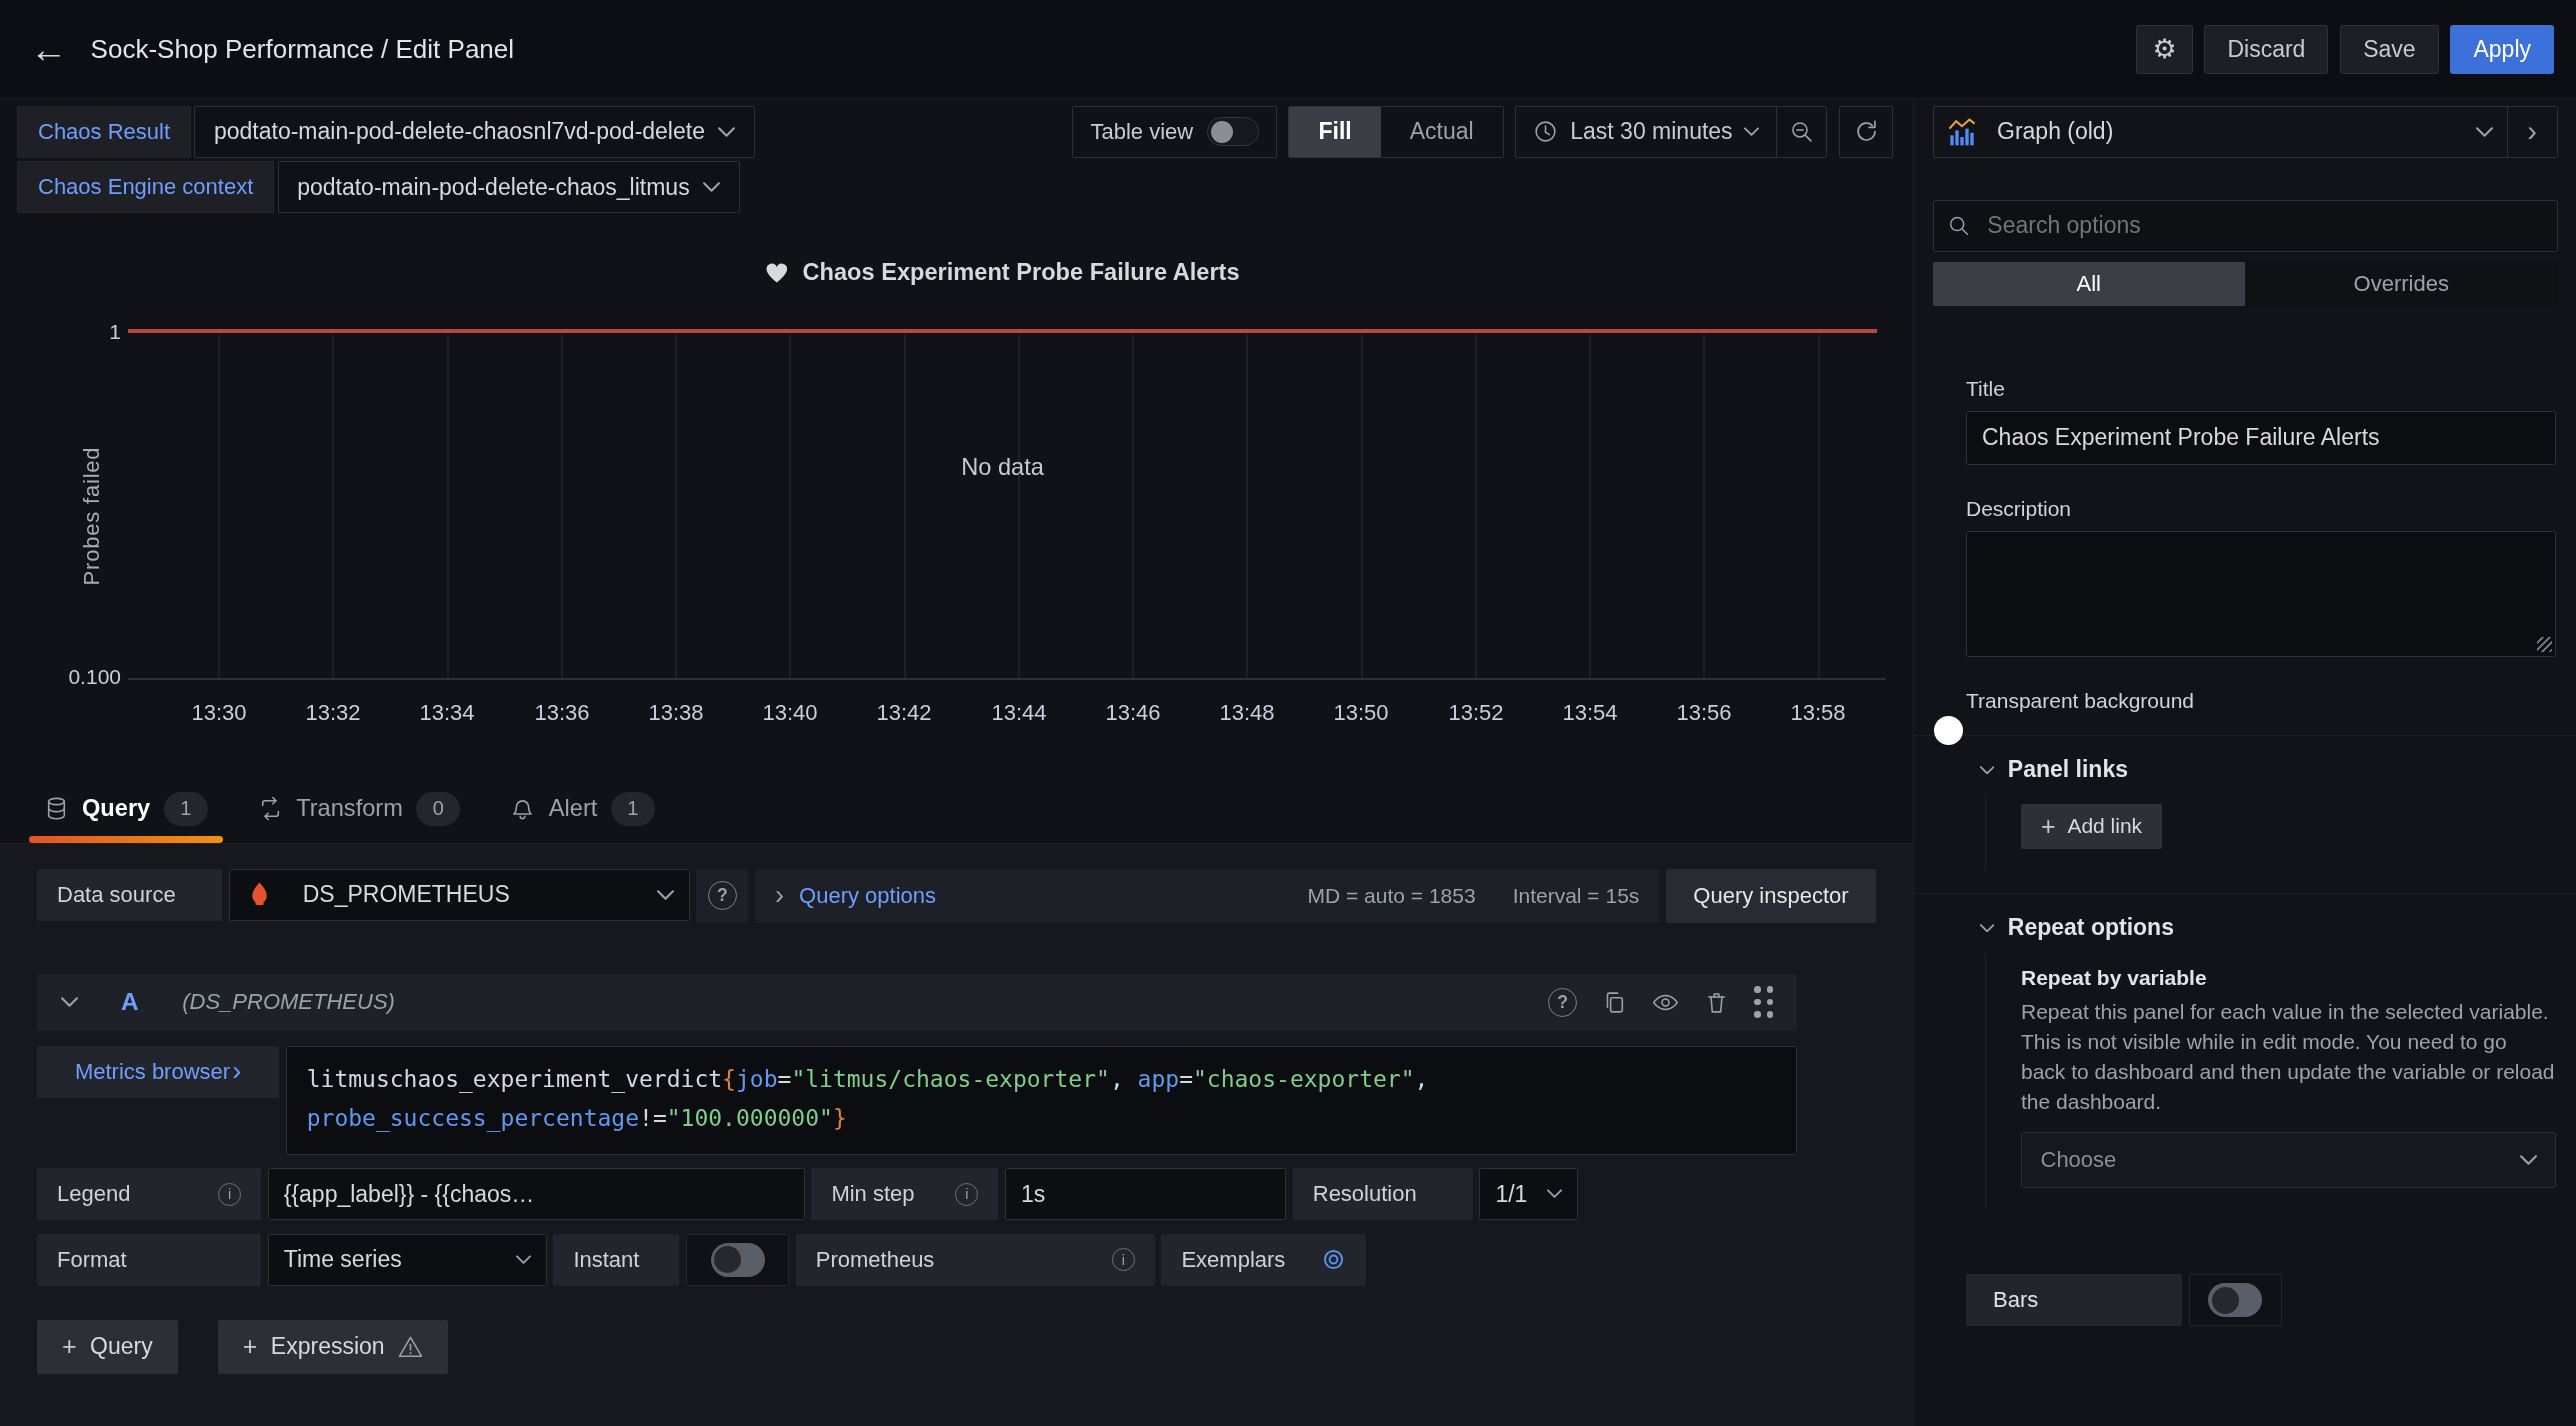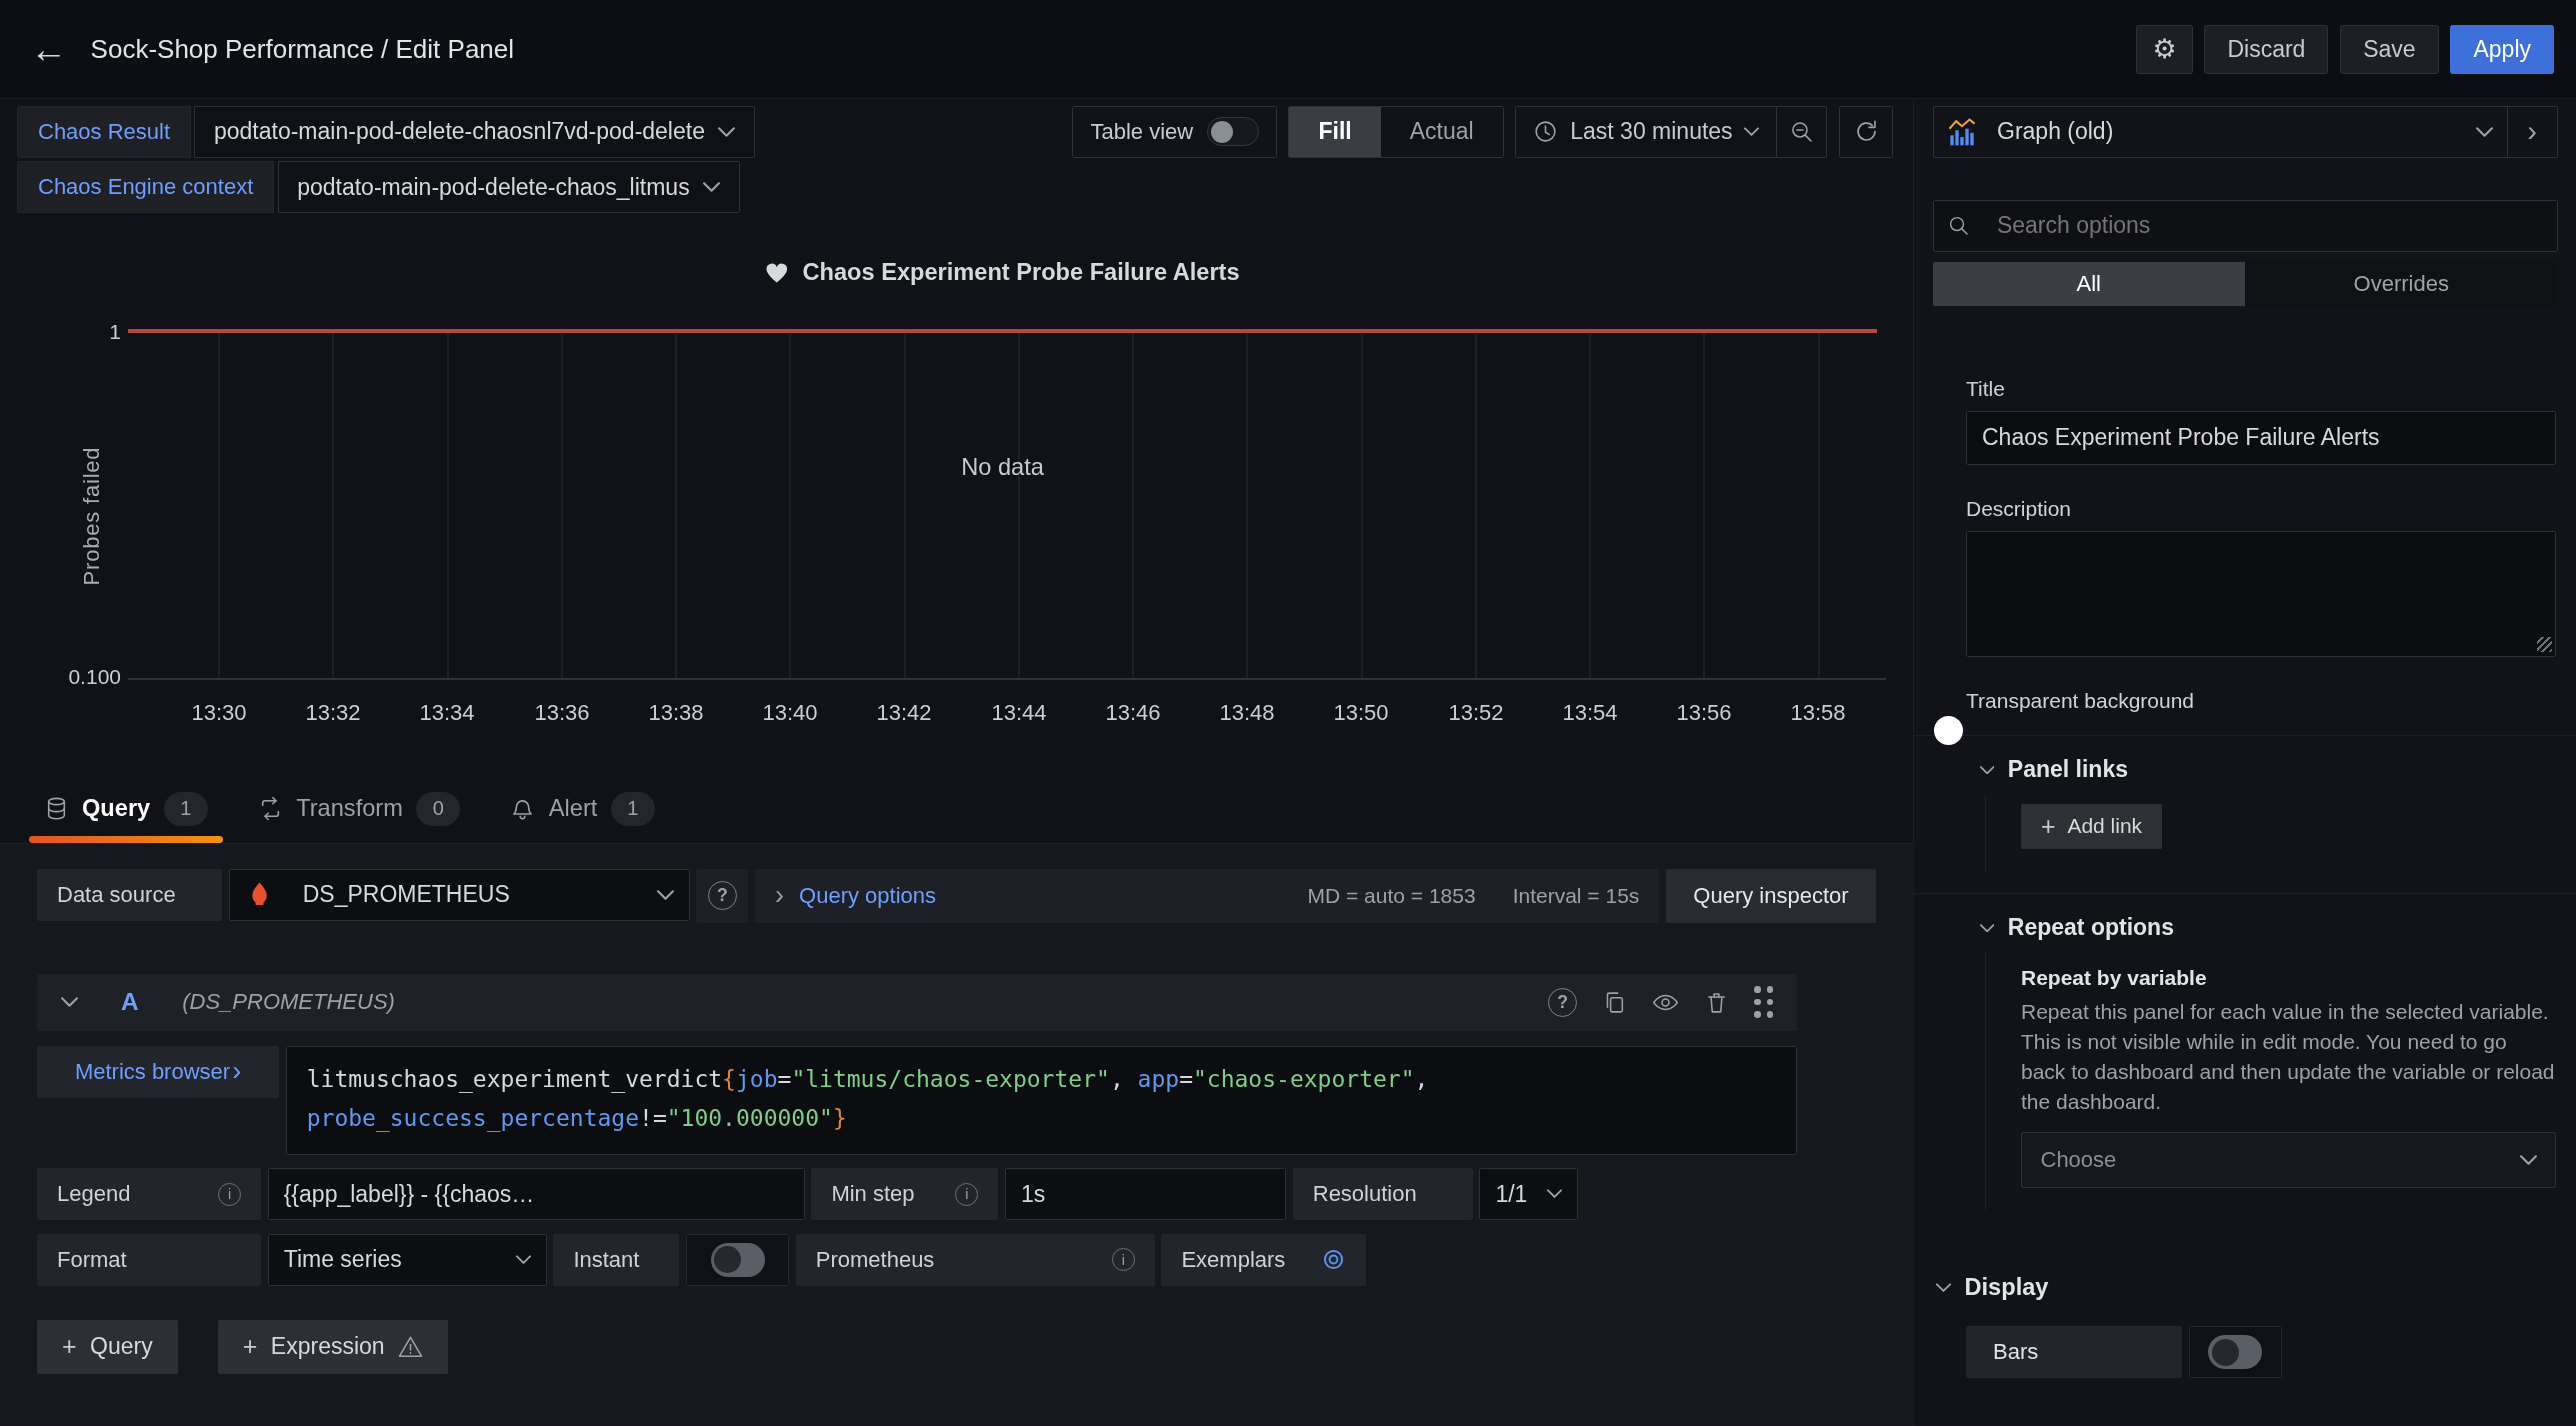--- a/index.html
+++ b/index.html
@@ -92,21 +92,21 @@
   .addrow { margin-top:34px; display:flex; gap:40px; }
   .add-btn { height:54px; display:inline-flex; align-items:center; gap:13.5px; padding:0 25px; background:#2d2f36; border-radius:1.7px; color:#d8d9da; font-size:23px; font-weight:500; cursor:pointer; }
   .plus { font-size:25px; color:#c7ccd1; }
 
   
   .aside { width:663px; background:#121318; border-left:1.7px solid #1d1f24; overflow:hidden; }
   .viz-row { margin:6.7px 18.5px 0 18.5px; height:52px; display:flex; align-items:stretch; border:0.8px solid #2c3235; border-radius:1.7px; }
   .viz-main { flex:1; display:flex; align-items:center; gap:20px; padding:0 13.5px; cursor:pointer; font-size:23px; font-weight:500; color:#d8d9da; }
   .viz-sep { width:0.8px; background:#2c3235; }
   .viz-expand { width:49px; display:flex; align-items:center; justify-content:center; cursor:pointer; color:#9da2a8; font-size:29px; }
-  .search-row { margin:42px 18.5px 0 18.5px; height:52px; display:flex; align-items:center; gap:27px; border:0.8px solid #2c3235; border-radius:1.7px; padding:0 13.5px; background:#0f1014; }
+  .search-row { margin:42px 18.5px 0 18.5px; height:52px; display:flex; align-items:center; gap:17px; border:0.8px solid #2c3235; border-radius:1.7px; padding:0 13.5px; background:#0f1014; }
   .ao-tabs { margin:10px 18.5px 0 18.5px; height:44px; display:flex; border-radius:1.7px; overflow:hidden; background:#101114; }
   .ao-seg { flex:1; display:flex; align-items:center; justify-content:center; font-size:22px; color:#9da2a8; cursor:pointer; }
   .ao-seg.active { background:#3b3e45; color:#fff; font-weight:500; }
   .sec-header { display:flex; align-items:center; gap:13.5px; margin-left:22px; font-size:23.6px; font-weight:700; color:#e3e4e6; cursor:pointer; }
   .opt-body { margin-left:52px; margin-right:20px; }
   .opt-label { margin-top:32px; font-size:21px; font-weight:500; color:#d0d4d9; }
   .opt-input { margin-top:10px; height:54px; background:#0c0d11; border:0.8px solid #2c3235; border-radius:1.7px; display:flex; align-items:center; padding:0 15px; }
   .opt-textarea { margin-top:10px; height:126px; background:#0c0d11; border:0.8px solid #2c3235; border-radius:1.7px; position:relative; padding:10px 15px; }
   .resize-corner { position:absolute; right:3.4px; bottom:3.4px; width:15px; height:15px; background:repeating-linear-gradient(135deg,transparent,transparent 3.4px,#6e7278 3.4px,#6e7278 5px); cursor:nwse-resize; }
   .blue-toggle { margin-top:10px; width:72px; height:35px; border-radius:17.7px; background:#3d71d9; position:relative; cursor:pointer; }
@@ -501,26 +501,20 @@
             <span>Choose</span>
             <svg class="ic chev" width="17" height="10" viewBox="0 0 16 9">
                 <polyline points="1,1 8,8 15,1"></polyline>
               </svg>
           </div>
         </div>
       </div>
     </div>
 
     <div class="display-sec">
-      <div class="sec-header">
-        <svg class="ic chev" width="15" height="9.3" viewBox="0 0 16 9">
-            <polyline points="1,1 8,8 15,1"></polyline>
-          </svg>
-        <span>Display</span>
-      </div>
       <div class="bars-row">
         <span class="bars-label">Bars</span>
         <span class="bars-toggle-cell">
           <span class="gray-toggle">
               <span class="knob"></span>
             </span>
         </span>
       </div>
 
     </div>

